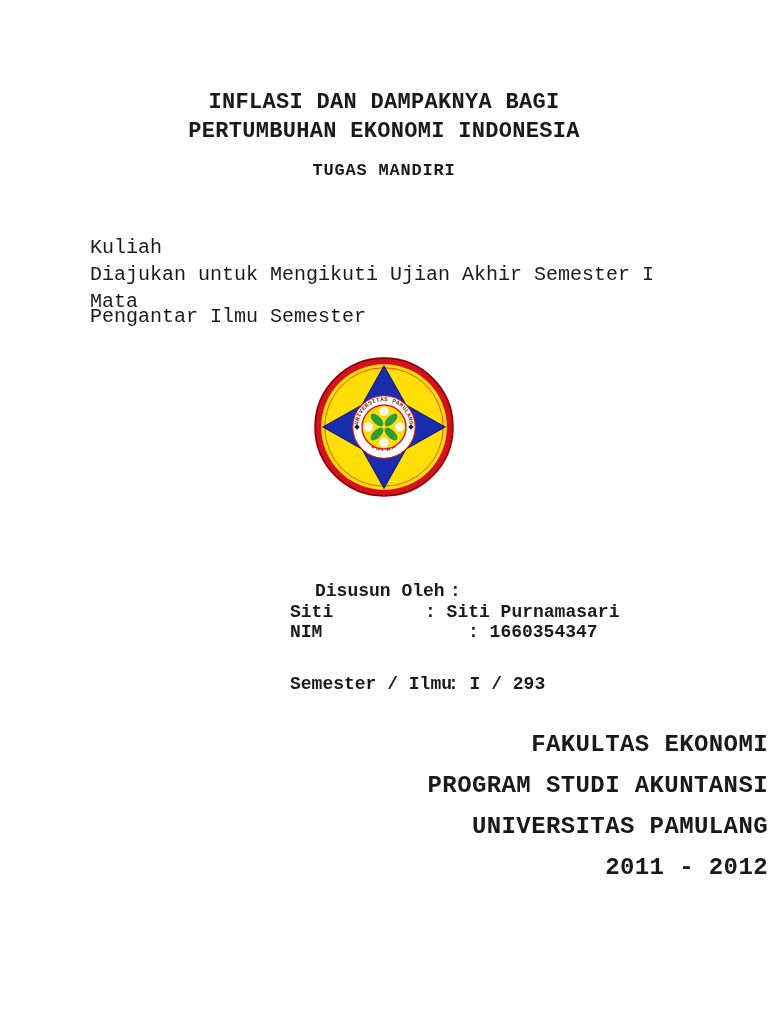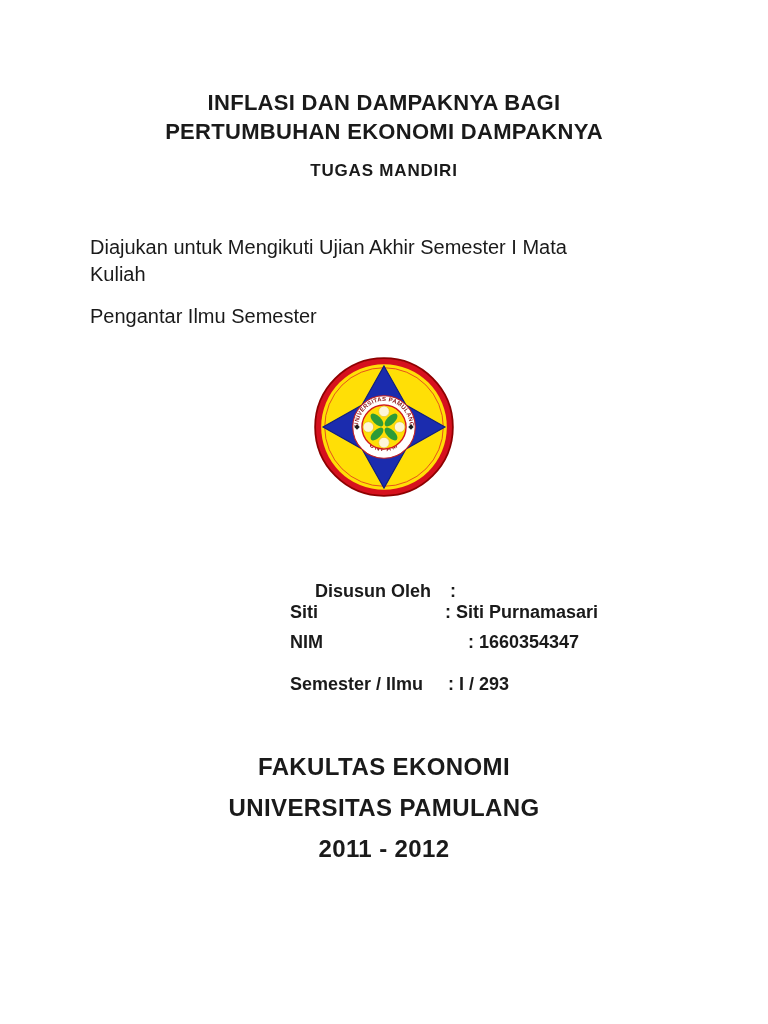--- a/index.html
+++ b/index.html
@@ -1,61 +1,61 @@
 <!DOCTYPE html>
 <html><head>
 <meta charset="utf-8">
 <style>
   html,body{margin:0;padding:0;background:#ffffff;}
   .page{
     position:relative;width:768px;height:1024px;background:#ffffff;
-    color:#1a1a1a;font-family:Liberation Sans, sans-serif;
+    color:#1a1a1a;font-family:Liberation Mono, monospace;
     overflow:hidden;margin:0 auto;
   }
   .abs{position:absolute;}
   .doc-title{
     top:88px;left:0;right:0;text-align:center;
     font-size:22px;font-weight:bold;line-height:29px;letter-spacing:0.3px;
   }
   .doc-subtitle{
     top:160px;left:0;right:0;text-align:center;
     font-size:17px;font-weight:bold;letter-spacing:0.8px;line-height:22px;
   }
   .intro{ top:234px;left:90px;width:600px;font-size:20px;line-height:27px; }
   .intro2{ top:303px;left:90px;width:600px;font-size:20px;line-height:27px; }
   .logo-wrap{ top:356px;left:313px;width:142px;height:142px; }
   .logo-svg{ width:142px;height:142px;display:block; }
   .byline{ top:558px;left:290px;width:380px;height:146px;font-size:18px;font-weight:bold; }
   .byline-row{ position:absolute;left:0;width:380px;height:36px;line-height:36px;white-space:nowrap; }
   .byline-row .b-lbl{ position:absolute;left:0;top:0; }
   .byline-row .b-val{ position:absolute;top:0; }
   #row-heading{ top:15px; }    #row-heading .b-lbl{ left:25px; } #row-heading .b-val{ left:160px; }
-  #row-nama{ top:36px; }    #row-nama .b-val{ left:135px;margin-left:20px; }
-  #row-nim{ top:66px; }     #row-nim .b-val{ left:178px; }
+  #row-nama{ top:36px; }    #row-nama .b-val{ left:135px; }
+  #row-nim{ top:56px; }     #row-nim .b-val{ left:178px; }
   #row-semester{ top:108px;} #row-semester .b-val{ left:158px; }
   .footer-block{
-    top:746px;left:0;right:0;text-align:center;
+    top:724px;left:0;right:0;text-align:right;
     font-size:24px;font-weight:bold;line-height:41px;letter-spacing:0.4px;
   }
 </style>
 </head>
 <body>
 
 <div class="page">
 
   <div class="abs doc-title">
     <div>INFLASI DAN DAMPAKNYA BAGI</div>
-    <div>PERTUMBUHAN EKONOMI DAMPAKNYA</div>
+    <div>PERTUMBUHAN EKONOMI INDONESIA</div>
   </div>
 
   <div class="abs doc-subtitle">TUGAS MANDIRI</div>
 
   <div class="abs intro">
+    <div>Kuliah</div>
     <div>Diajukan untuk Mengikuti Ujian Akhir Semester I Mata</div>
-    <div>Kuliah</div>
   </div>
 
   <div class="abs intro2">Pengantar Ilmu Semester</div>
 
   <div class="abs logo-wrap">
     <svg class="logo-svg" viewBox="0 0 200 200" xmlns="http://www.w3.org/2000/svg">
       <defs>
         <path id="arcTop" d="M 63.5,100 A 36.5,36.5 0 1 1 136.5,100"></path>
         <path id="arcBot" d="M 66,100 A 34,34 0 1 0 134,100"></path>
       </defs>
@@ -103,17 +103,18 @@
       <span class="b-val">: 1660354347</span>
     </div>
     <div class="byline-row" id="row-semester">
       <span class="b-lbl">Semester / Ilmu</span>
       <span class="b-val">: I / 293</span>
     </div>
   </div>
 
   <div class="abs footer-block">
     <div>FAKULTAS EKONOMI</div>
+    <div>PROGRAM STUDI AKUNTANSI</div>
     <div>UNIVERSITAS PAMULANG</div>
     <div>2011 - 2012</div>
   </div>
 
 </div>
 
 </body></html>

